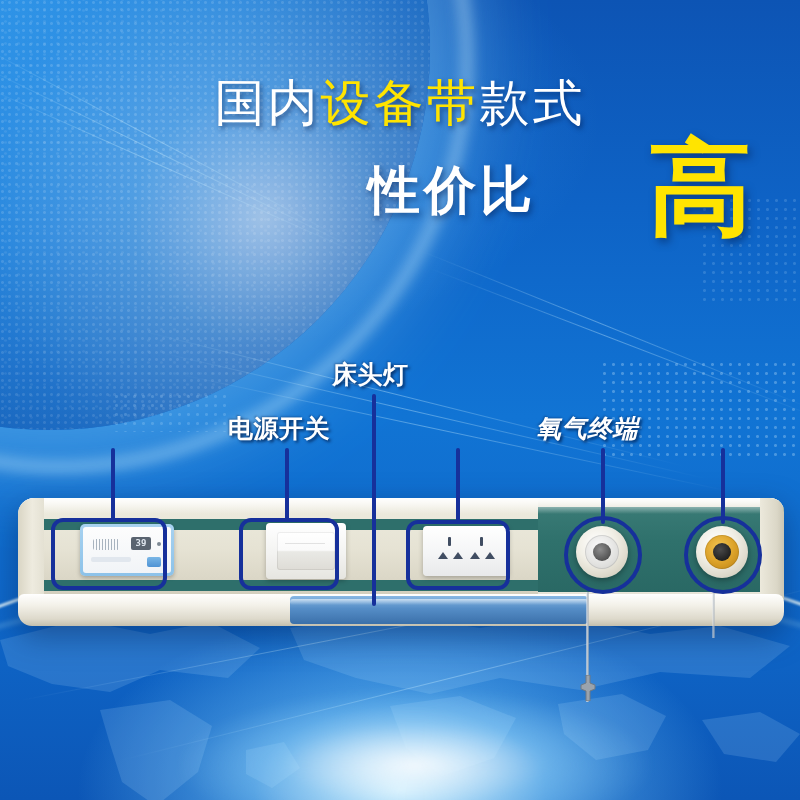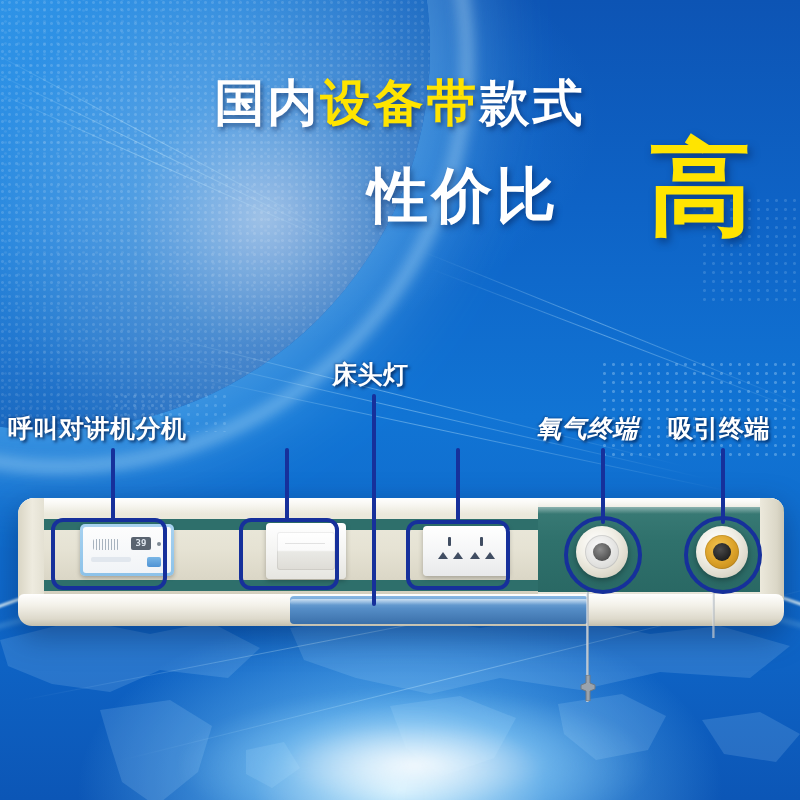--- a/index.html
+++ b/index.html
@@ -47,26 +47,26 @@
 
   .streak{position:absolute;background:linear-gradient(90deg,rgba(255,255,255,0) 0%,rgba(205,240,255,.38) 45%,rgba(255,255,255,0) 100%);
     height:1px;transform-origin:0 0;filter:blur(.4px);}
 
   .dots{position:absolute;
     background-image:radial-gradient(rgba(205,235,255,.55) 1.3px, rgba(0,0,0,0) 1.6px);
     background-size:9px 9px;}
 
   
   .headline{position:absolute;left:0;top:78px;width:800px;text-align:center;z-index:6;}
-  .hl-row1{font-size:50px;font-weight:bold;letter-spacing:3px;line-height:1;
+  .hl-row1{font-size:50px;font-weight:normal;letter-spacing:3px;line-height:1;
     text-shadow:2px 3px 5px rgba(3,30,80,.55);}
   .hl-w{color:#ffffff;}
   .hl-y{color:#ffe400;}
   .hl-row2{margin-top:22px;position:relative;height:90px;}
-  .hl-sub{position:absolute;left:368px;top:6px;font-size:60px;font-weight:bold;color:#ffffff;
+  .hl-sub{position:absolute;left:368px;top:6px;font-size:52px;font-weight:bold;color:#ffffff;
     letter-spacing:4px;text-shadow:2px 3px 6px rgba(3,30,80,.55);}
   .hl-big{position:absolute;left:648px;top:-14px;font-size:104px;font-weight:bold;color:#ffe400;
     line-height:1;text-shadow:3px 4px 8px rgba(3,30,80,.55);}
 
   
   .label{position:absolute;z-index:8;color:#ffffff;font-weight:bold;white-space:nowrap;
     font-size:25px;letter-spacing:.5px;
     text-shadow:2px 2px 3px rgba(2,28,74,.75), -1px -1px 2px rgba(2,28,74,.35);}
   .leader{position:absolute;z-index:7;width:4px;background:#16309b;border-radius:2px;}
 
@@ -199,24 +199,23 @@
   <div class="headline">
     <div class="hl-row1">
       <span class="hl-w">国内</span><span class="hl-y">设备带</span><span class="hl-w">款式</span>
     </div>
     <div class="hl-row2">
       <span class="hl-sub">性价比</span>
       <span class="hl-big">高</span>
     </div>
   </div>
 
-  <div class="label" style="left:8px;top:412px;"><span>呼叫对讲机分机</span></div>
+  <div class="label" style="left:228px;top:412px;"><span>电源开关</span></div>
   <div class="label" style="left:332px;top:358px;"><span>床头灯</span></div>
   <div class="label" style="left:536px;top:412px;font-style:italic;"><span>氧气终端</span></div>
-  <div class="label" style="left:668px;top:412px;"><span>吸引终端</span></div>
 
   <div class="leader" style="left:111px;top:448px;height:72px;"></div>
   <div class="leader" style="left:285px;top:448px;height:72px;"></div>
   <div class="leader" style="left:372px;top:394px;height:212px;"></div>
   <div class="leader" style="left:456px;top:448px;height:74px;"></div>
   <div class="leader" style="left:601px;top:448px;height:76px;"></div>
   <div class="leader" style="left:721px;top:448px;height:76px;"></div>
 
   <div class="panel-wrap">
     <div class="panel">

